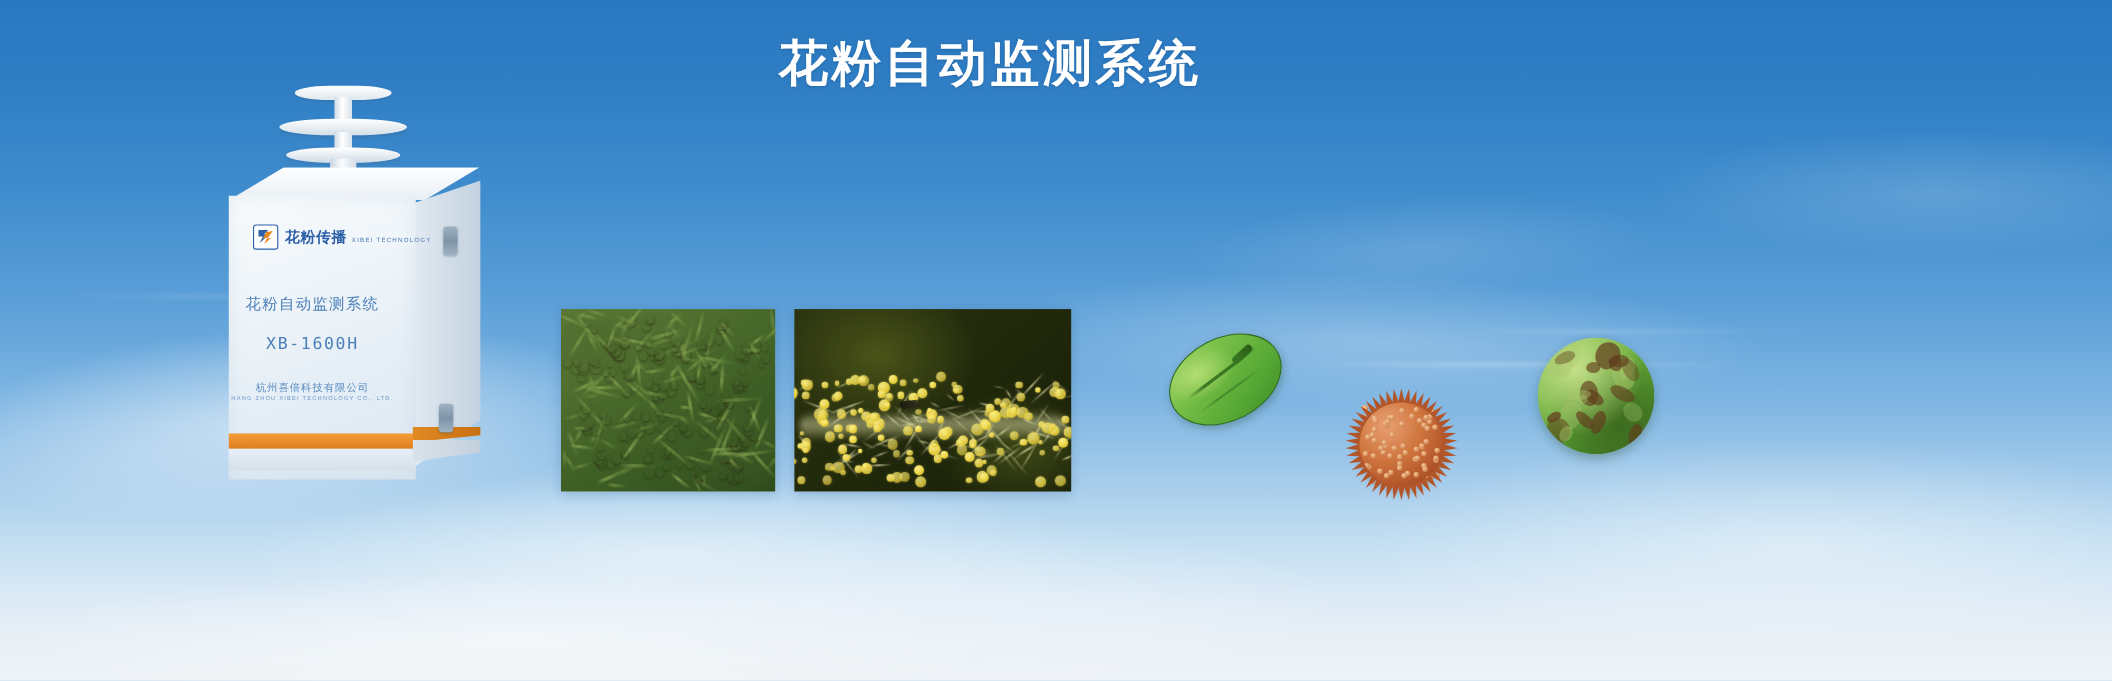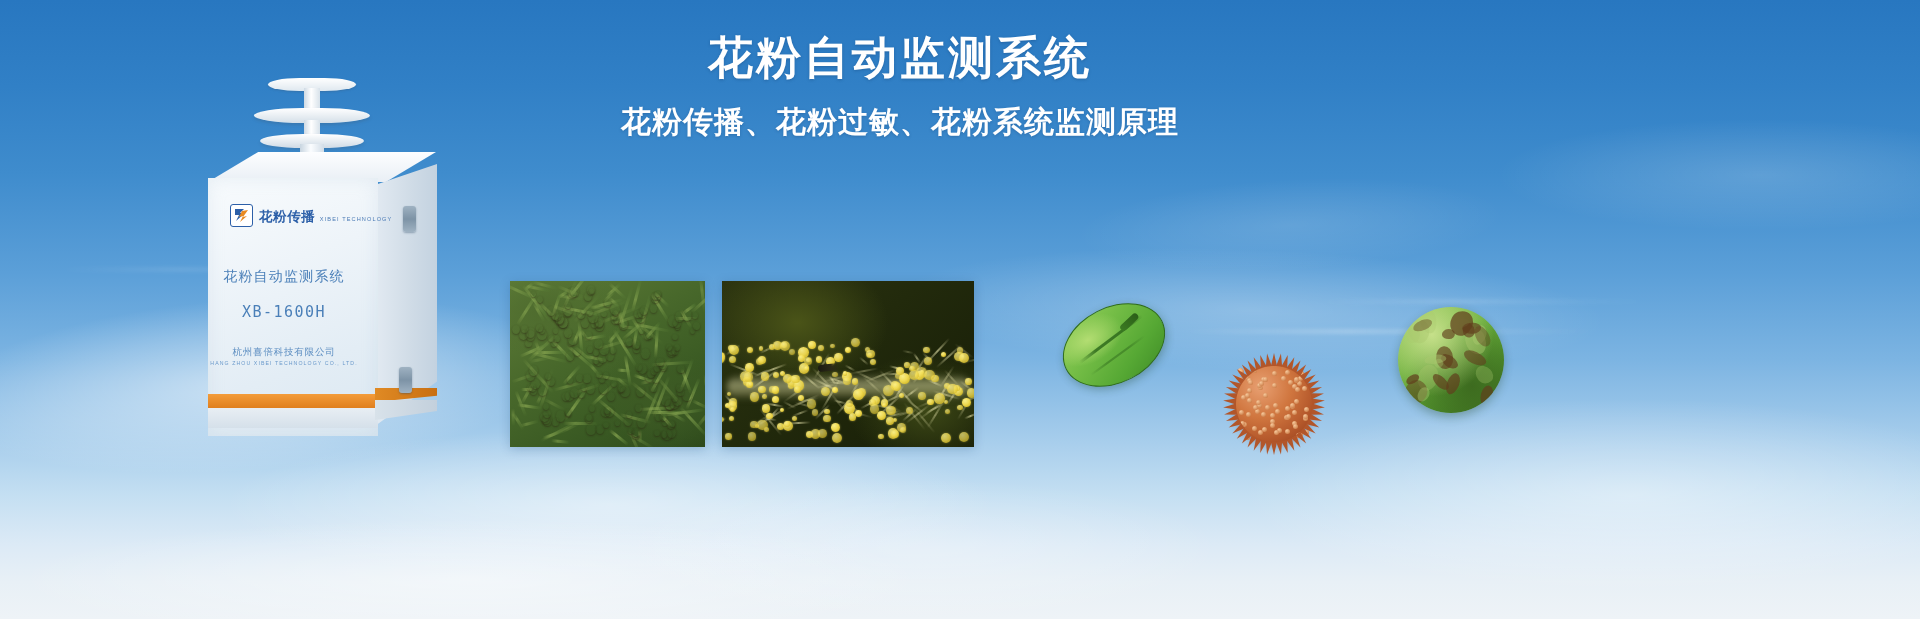--- a/index.html
+++ b/index.html
@@ -405,21 +405,20 @@
   <div class="cloud c5"></div>
   <div class="cloud c6"></div>
   <div class="cloud c7"></div>
   <div class="cloud c8"></div>
   <div class="streak" style="left:1180px; top:330px; width:420px;"></div>
   <div class="streak" style="left:1320px; top:300px; width:330px; opacity:.6;"></div>
   <div class="streak" style="left:60px;  top:268px; width:300px; opacity:.45;"></div>
 
   <div id="headings">
     <div id="main-title">花粉自动监测系统</div>
-    <div id="tag-line">花粉传播、花粉过敏、花粉系统监测原理</div>
   </div>
 
   <div id="device">
     <div id="inlet-cap"></div>
     <div id="inlet-stem"></div>
     <div id="inlet-disc1"></div>
     <div id="inlet-stem2"></div>
     <div id="inlet-disc2"></div>
     <div id="inlet-neck"></div>
 

